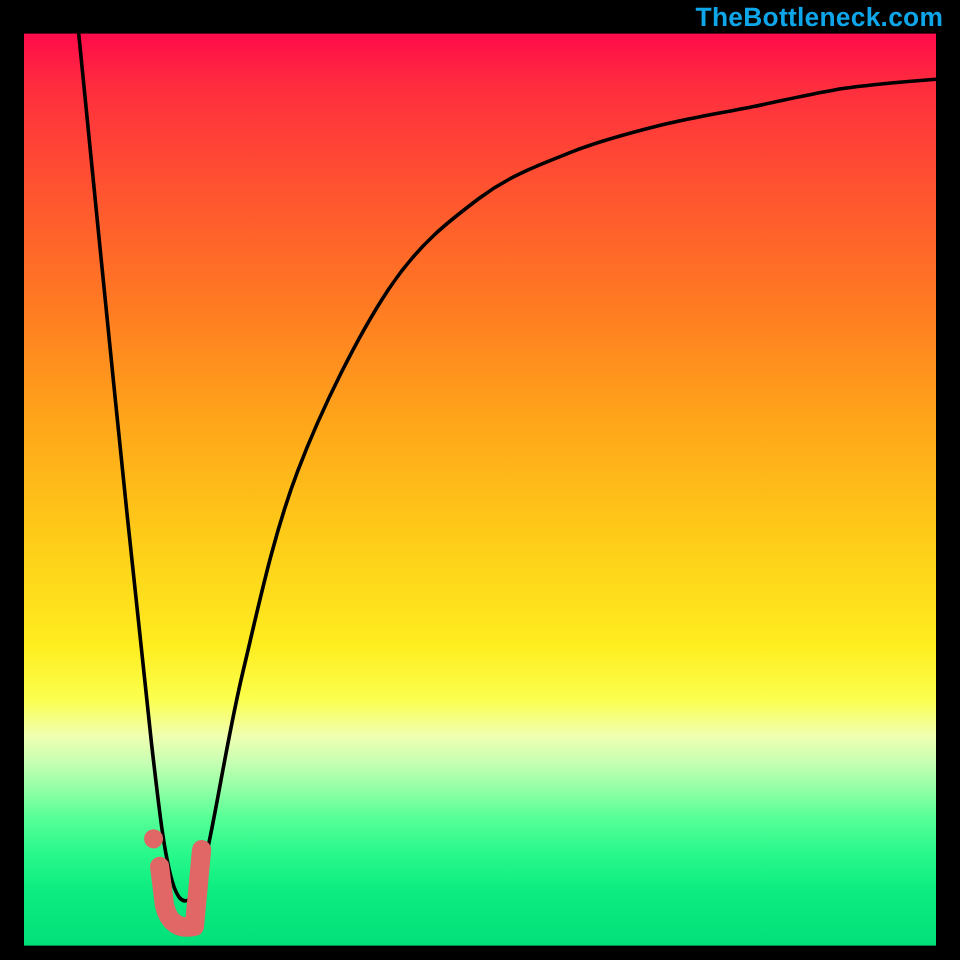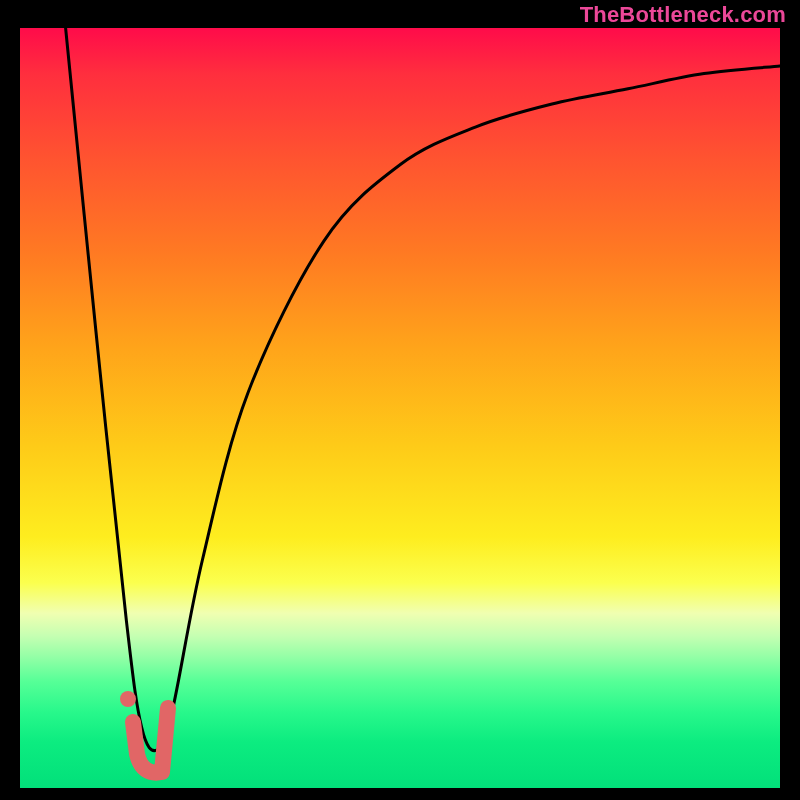--- a/index.html
+++ b/index.html
@@ -16,21 +16,21 @@
     background: #000;
     position: relative;
   }
   .watermark {
     position: absolute;
     top: 2px;
     right: 14px;
     font-family: Arial, Helvetica, sans-serif;
     font-size: 22px;
     font-weight: 600;
-    color: #ec4899;
+    color: #0ea5e9;
     letter-spacing: 0.2px;
     pointer-events: none;
   }
   .plot {
     position: absolute;
     left: 20px;
     top: 28px;
     width: 760px;
     height: 760px;
     background: linear-gradient(

